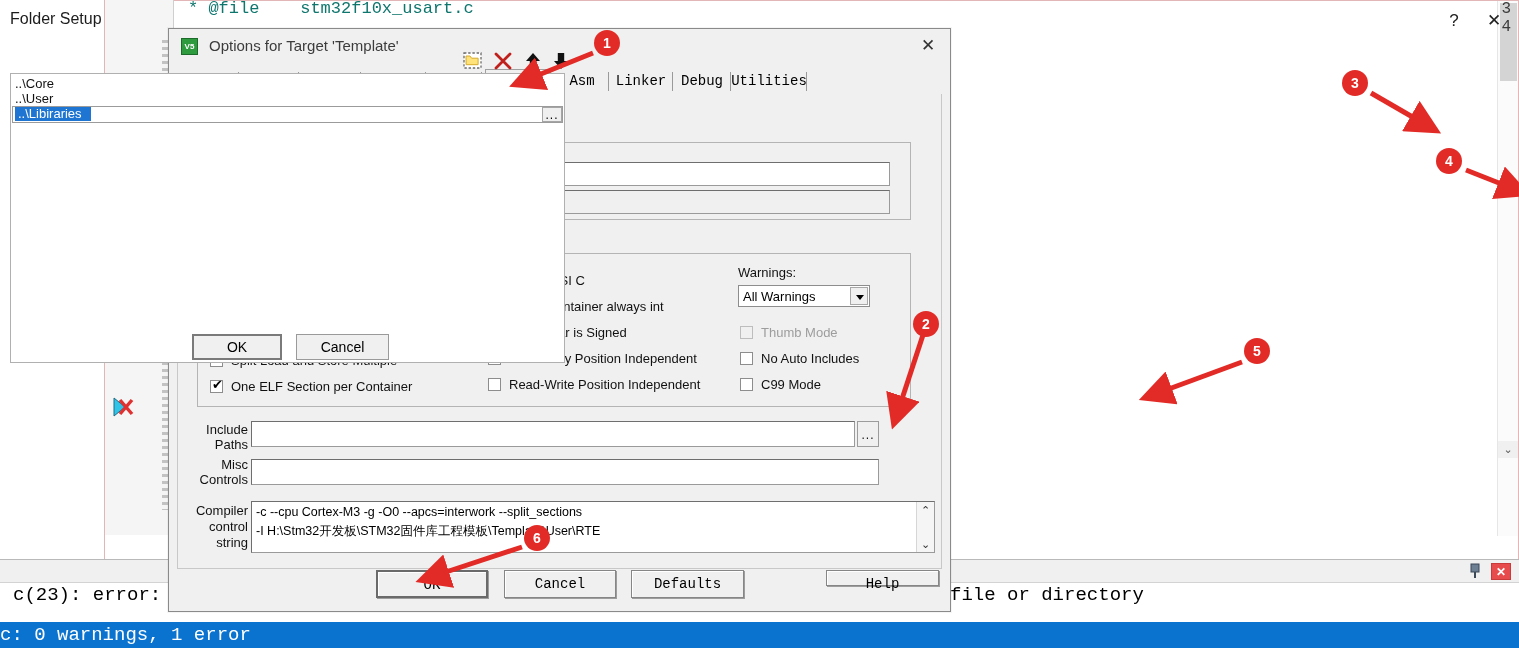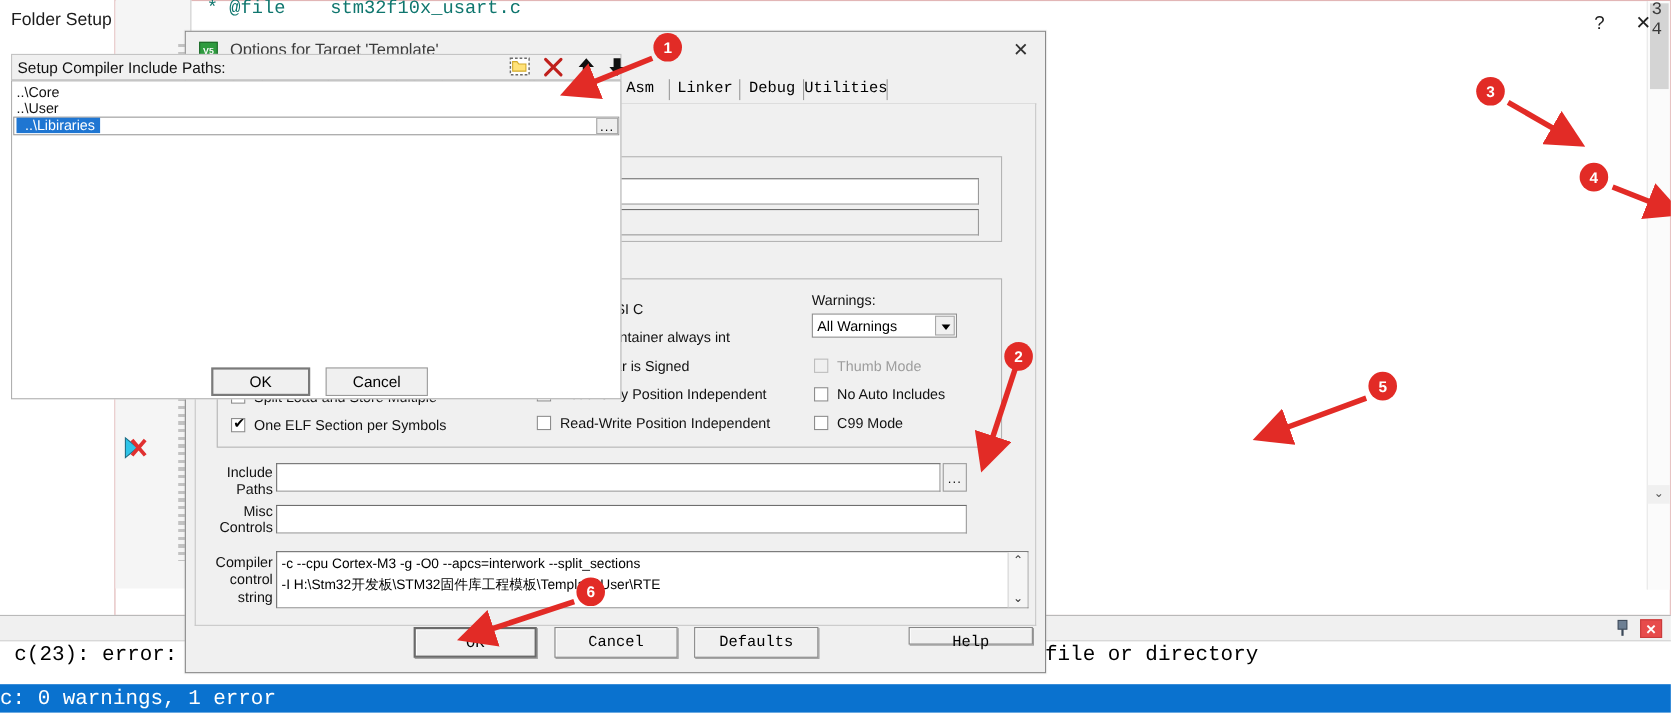--- a/index.html
+++ b/index.html
@@ -191,21 +191,21 @@
 
       <div class="cb" style="left:12px;top:74px;"></div>
       <div class="lbl" style="left:33px;top:73px;">Optimize for Time</div>
 
       <div class="cb" style="left:12px;top:100px;"></div>
       <div class="lbl" style="left:33px;top:99px;">Split Load and Store Multiple</div>
 
       <div class="cb" style="left:12px;top:126px;">
           <span class="tick">✔</span>
         </div>
-      <div class="lbl" style="left:33px;top:125px;">One ELF Section per Symbols</div>
+      <div class="lbl" style="left:33px;top:125px;">One ELF Section per Container</div>
 
       <div class="cb" style="left:290px;top:20px;"></div>
       <div class="lbl" style="left:311px;top:19px;">Strict ANSI C</div>
 
       <div class="cb" style="left:290px;top:46px;"></div>
       <div class="lbl" style="left:311px;top:45px;">Enum Container always int</div>
 
       <div class="cb" style="left:290px;top:72px;"></div>
       <div class="lbl" style="left:311px;top:71px;">Plain Char is Signed</div>
 
@@ -261,43 +261,40 @@
   <div class="btn" style="left:335px;top:541px;width:112px;height:28px;line-height:26px;">Cancel</div>
   <div class="btn" style="left:462px;top:541px;width:113px;height:28px;line-height:26px;">Defaults</div>
   <div class="btn" style="left:657px;top:541px;width:113px;height:16px;line-height:26px;">Help</div>
 </div>
 
 <div id="folddlg">
   <div class="ft">Folder Setup</div>
   <div class="help">?</div>
   <div class="fx">✕</div>
 
-  <div class="fs-hdr">
-    <span class="h">Setup Compiler Include Paths:</span>
-  </div>
 
   <svg class="tb-btn" style="left:460px;" viewBox="0 0 26 22">
     <rect x="4" y="3" width="17" height="15" fill="#fff" stroke="#6b6b6b" stroke-width="1.3" stroke-dasharray="2.4 1.8"></rect>
     <path d="M6 6 l4 0 1.6 2.2 h6.5 v6.5 h-12 z" fill="#ffe27a" stroke="#d4ab2c" stroke-width="1"></path>
   </svg>
   <svg class="tb-btn" style="left:490px;" viewBox="0 0 26 22">
     <path d="M6 4 L20 18 M20 4 L6 18" stroke="#c0201c" stroke-width="2.8" fill="none" stroke-linecap="round"></path>
   </svg>
   <svg class="tb-btn" style="left:520px;" viewBox="0 0 26 22">
     <path d="M13 3 L20 11 H16.2 V19 H9.8 V11 H6 Z" fill="#111"></path>
   </svg>
   <svg class="tb-btn" style="left:548px;" viewBox="0 0 26 22">
     <path d="M13 19 L20 11 H16.2 V3 H9.8 V11 H6 Z" fill="#111"></path>
   </svg>
 
   <div class="fs-list">
     <div class="fs-row" style="top:2px;">..\Core</div>
     <div class="fs-row" style="top:17px;">..\User</div>
     <div class="fs-edit" style="top:32px;">
-      <div class="fs-row sel" style="top:0px;height:14px;line-height:14px;text-align:center;">..\Libiraries</div>
+      <div class="fs-row sel" style="top:0px;height:14px;line-height:14px;">..\Libiraries</div>
       <div class="db">...</div>
     </div>
   </div>
 
   <div class="btn2 def" style="left:192px;top:334px;width:90px;height:26px;line-height:23px;">OK</div>
   <div class="btn2" style="left:296px;top:334px;width:93px;height:26px;line-height:24px;">Cancel</div>
 </div>
 
 <svg class="anno-svg">
   <defs>

